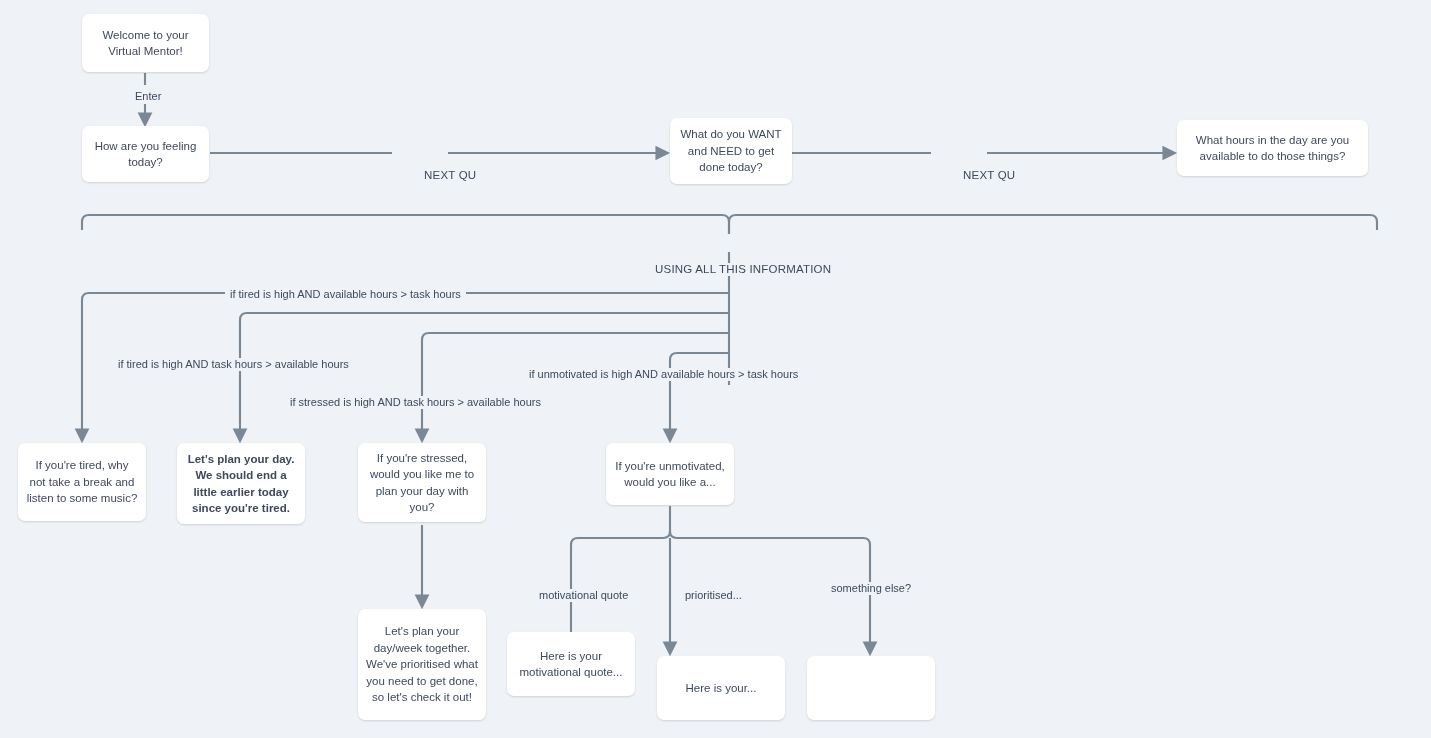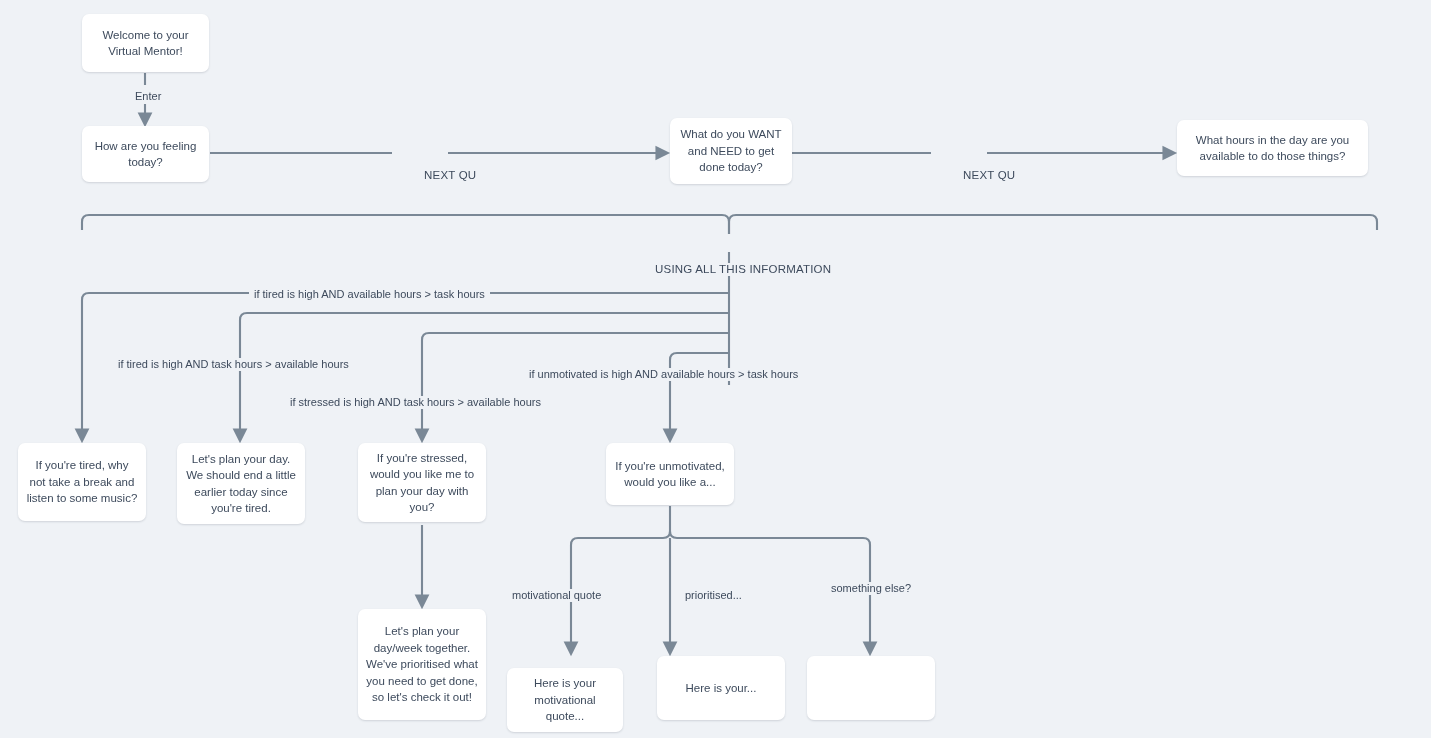--- a/index.html
+++ b/index.html
@@ -98,63 +98,63 @@
   </div>
 
   <div class="node" style="left:1177px;top:120px;width:191px;height:56px;">
     <span>What hours in the day are you available to do those things?</span>
   </div>
 
   <div class="node" style="left:18px;top:443px;width:128px;height:78px;">
     <span>If you're tired, why not take a break and listen to some music?</span>
   </div>
 
-  <div class="node" style="left:177px;top:443px;width:128px;height:81px;">
+  <div class="node" style="left:177px;top:443px;width:128px;height:81px;font-weight:bold;">
     <span>Let's plan your day. We should end a little earlier today since you're tired.</span>
   </div>
 
   <div class="node" style="left:358px;top:443px;width:128px;height:79px;">
     <span>If you're stressed, would you like me to plan your day with you?</span>
   </div>
 
   <div class="node" style="left:606px;top:443px;width:128px;height:62px;">
     <span>If you're unmotivated, would you like a...</span>
   </div>
 
   <div class="node" style="left:358px;top:609px;width:128px;height:111px;">
     <span>Let's plan your day/week together. We've prioritised what you need to get done, so let's check it out!</span>
   </div>
 
-  <div class="node" style="left:507px;top:668px;width:116px;height:64px;">
+  <div class="node" style="left:507px;top:632px;width:128px;height:64px;">
     <span>Here is your motivational quote...</span>
   </div>
 
   <div class="node" style="left:657px;top:656px;width:128px;height:64px;">
     <span>Here is your...</span>
   </div>
 
   <div class="node" style="left:807px;top:656px;width:128px;height:64px;">
     <span></span>
   </div>
 
   <div class="edge-label" style="left:130px;top:90px;">Enter</div>
 
   <div class="edge-label caps" style="left:419px;top:145px;">NEXT QU</div>
 
   <div class="edge-label caps" style="left:958px;top:145px;">NEXT QU</div>
 
   <div class="edge-label caps" style="left:650px;top:239px;">USING ALL THIS INFORMATION</div>
 
-  <div class="edge-label" style="left:225px;top:288px;margin-left:24px;">if tired is high AND available hours &gt; task hours</div>
+  <div class="edge-label" style="left:225px;top:288px;">if tired is high AND available hours &gt; task hours</div>
 
   <div class="edge-label" style="left:113px;top:358px;">if tired is high AND task hours &gt; available hours</div>
 
   <div class="edge-label" style="left:285px;top:396px;">if stressed is high AND task hours &gt; available hours</div>
 
   <div class="edge-label" style="left:524px;top:368px;">if unmotivated is high AND available hours &gt; task hours</div>
 
-  <div class="edge-label" style="left:507px;top:589px;">motivational quote</div>
+  <div class="edge-label" style="left:534px;top:589px;">motivational quote</div>
 
   <div class="edge-label" style="left:680px;top:589px;">prioritised...</div>
 
   <div class="edge-label" style="left:826px;top:582px;">something else?</div>
 
 </div>
 
 </body></html>

